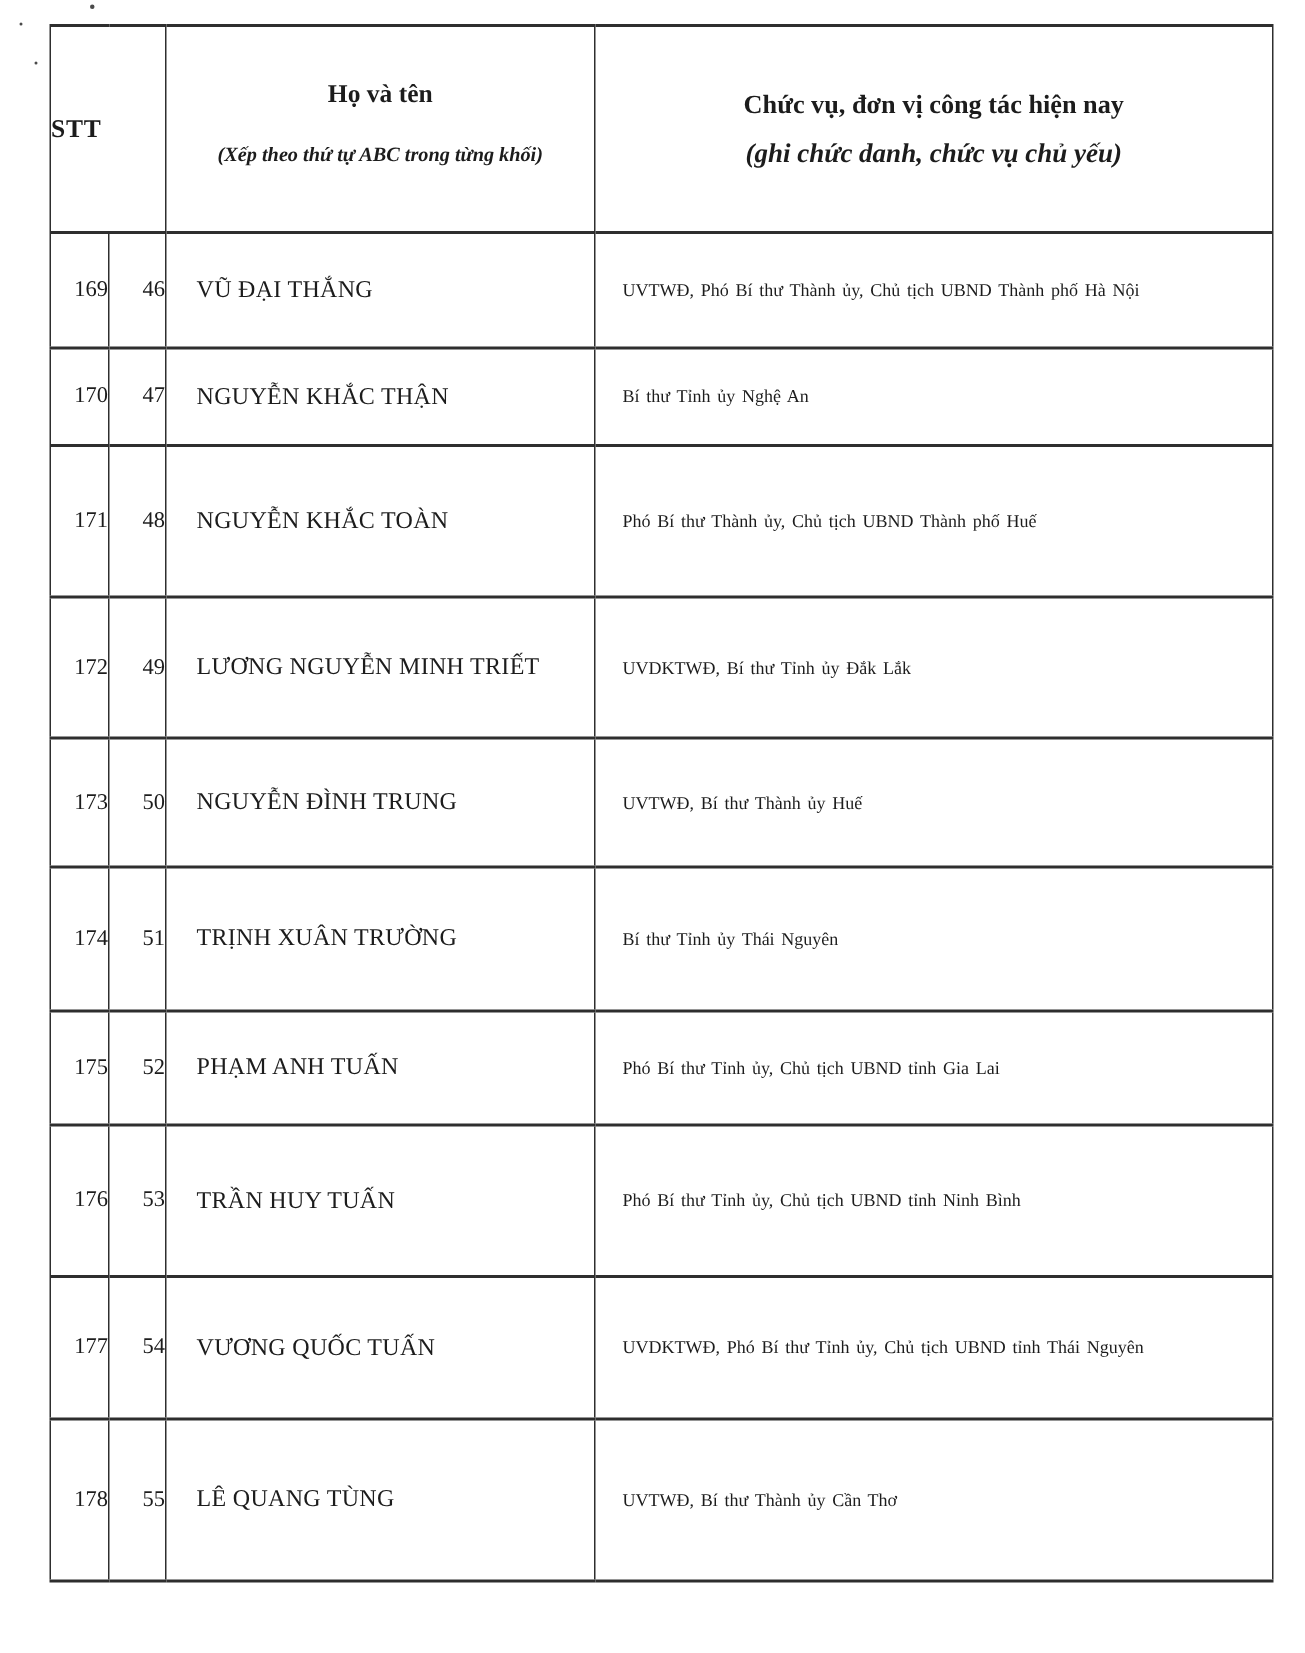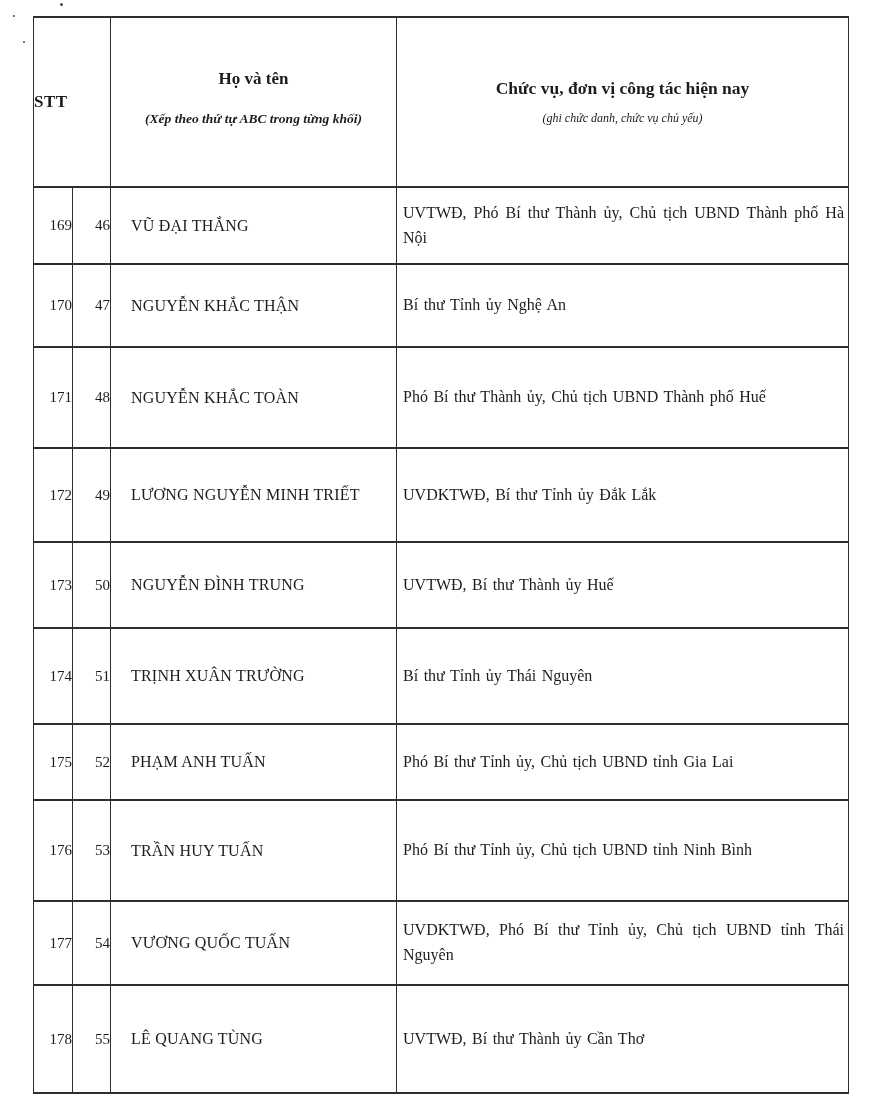--- a/index.html
+++ b/index.html
@@ -44,68 +44,68 @@
     font-size: 17px;
     font-weight: bold;
     text-align: left;
     letter-spacing: 0.5px;
   }
   th.h-name .cellflex, th.h-pos .cellflex {
     display: flex;
     flex-direction: column;
     align-items: center;
     justify-content: center;
-    height: 168px;
+    height: 136px;
   }
   th.h-name .cellflex { justify-content: space-evenly; padding: 14px 0 22px 0; height: 100px; }
   .h-title {
     font-size: 17px;
     font-weight: bold;
   }
   .h-sub {
     font-style: italic;
     font-weight: bold;
     font-size: 13.5px;
   }
   th.h-pos .h-title { font-size: 17.5px; }
   th.h-pos .h-sub {
-    font-weight: normal;
-    font-size: 12px;
+    font-weight: bold;
+    font-size: 18px;
     margin-top: 12px;
   }
   
   td.c-num {
     text-align: right;
     font-size: 15px;
     margin-top: 14px;
   }
   td.c-name {
     font-size: 16px;
     padding-left: 20px;
     letter-spacing: 0.2px;
   }
   td.c-pos {
-    font-size: 16px;
-    padding-left: 6px;
+    font-size: 12px;
+    padding-left: 18px;
     padding-right: 4px;
     text-align: justify;
     text-align-last: left;
     word-spacing: 1.5px;
     line-height: 1.55;
   }
   
   tbody tr:nth-child(1)  { height: 77px; }
-  tbody tr:nth-child(2)  { height: 83px; }
+  tbody tr:nth-child(2)  { height: 65px; }
   tbody tr:nth-child(3)  { height: 101px; }
   tbody tr:nth-child(4)  { height: 94px; }
   tbody tr:nth-child(5)  { height: 86px; }
   tbody tr:nth-child(6)  { height: 96px; }
   tbody tr:nth-child(7)  { height: 76px; }
   tbody tr:nth-child(8)  { height: 101px; }
-  tbody tr:nth-child(9)  { height: 84px; }
+  tbody tr:nth-child(9)  { height: 95px; }
   tbody tr:nth-child(10) { height: 108px; }
 </style>
 </head>
 <body>
 
 <div class="page">
 
   <div class="speck" style="left:60px; top:3px; width:3px; height:3px;"></div>
   <div class="speck" style="left:13px; top:15px; width:2px; height:2px;"></div>
   <div class="speck" style="left:23px; top:41px; width:2px; height:2px;"></div>

